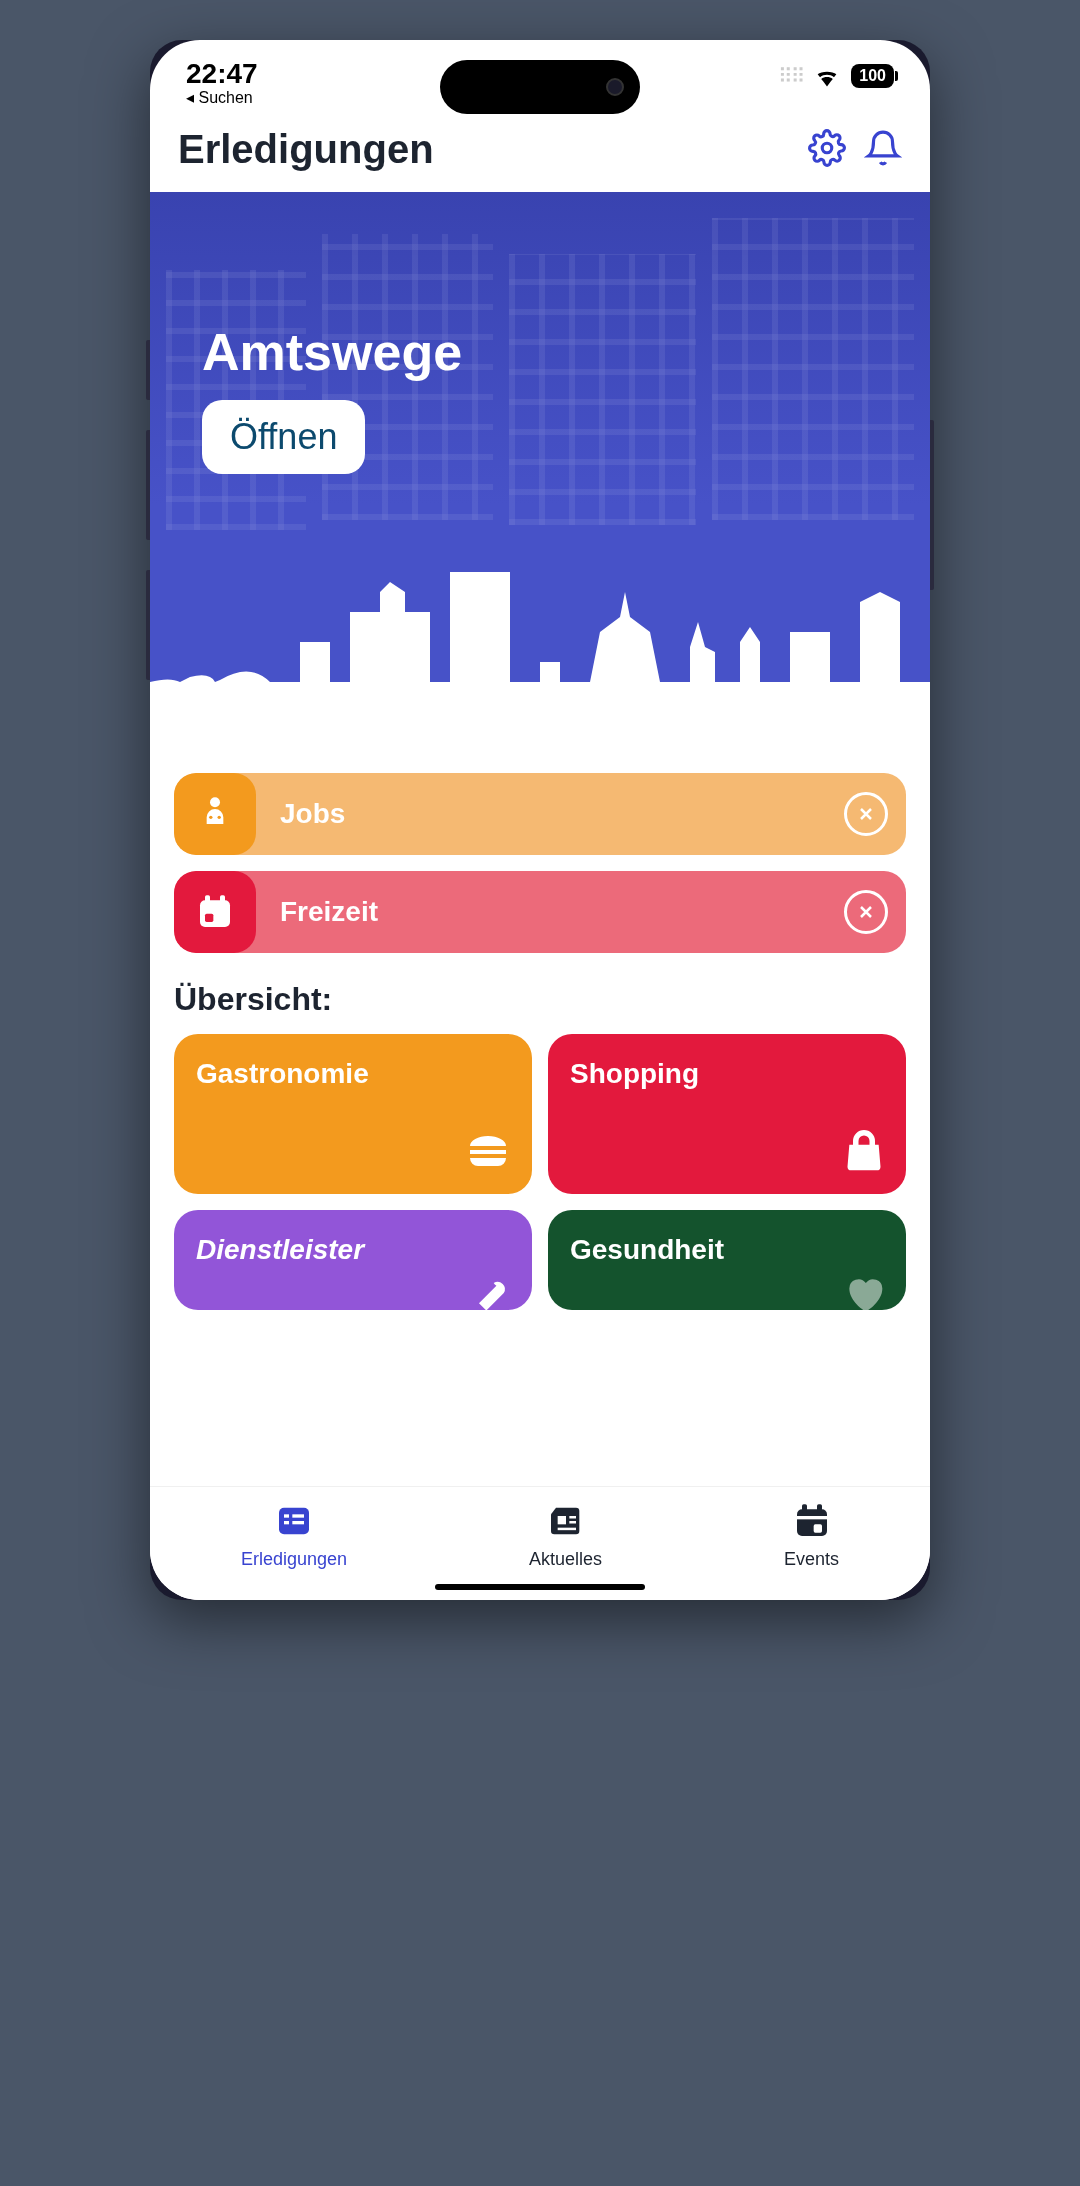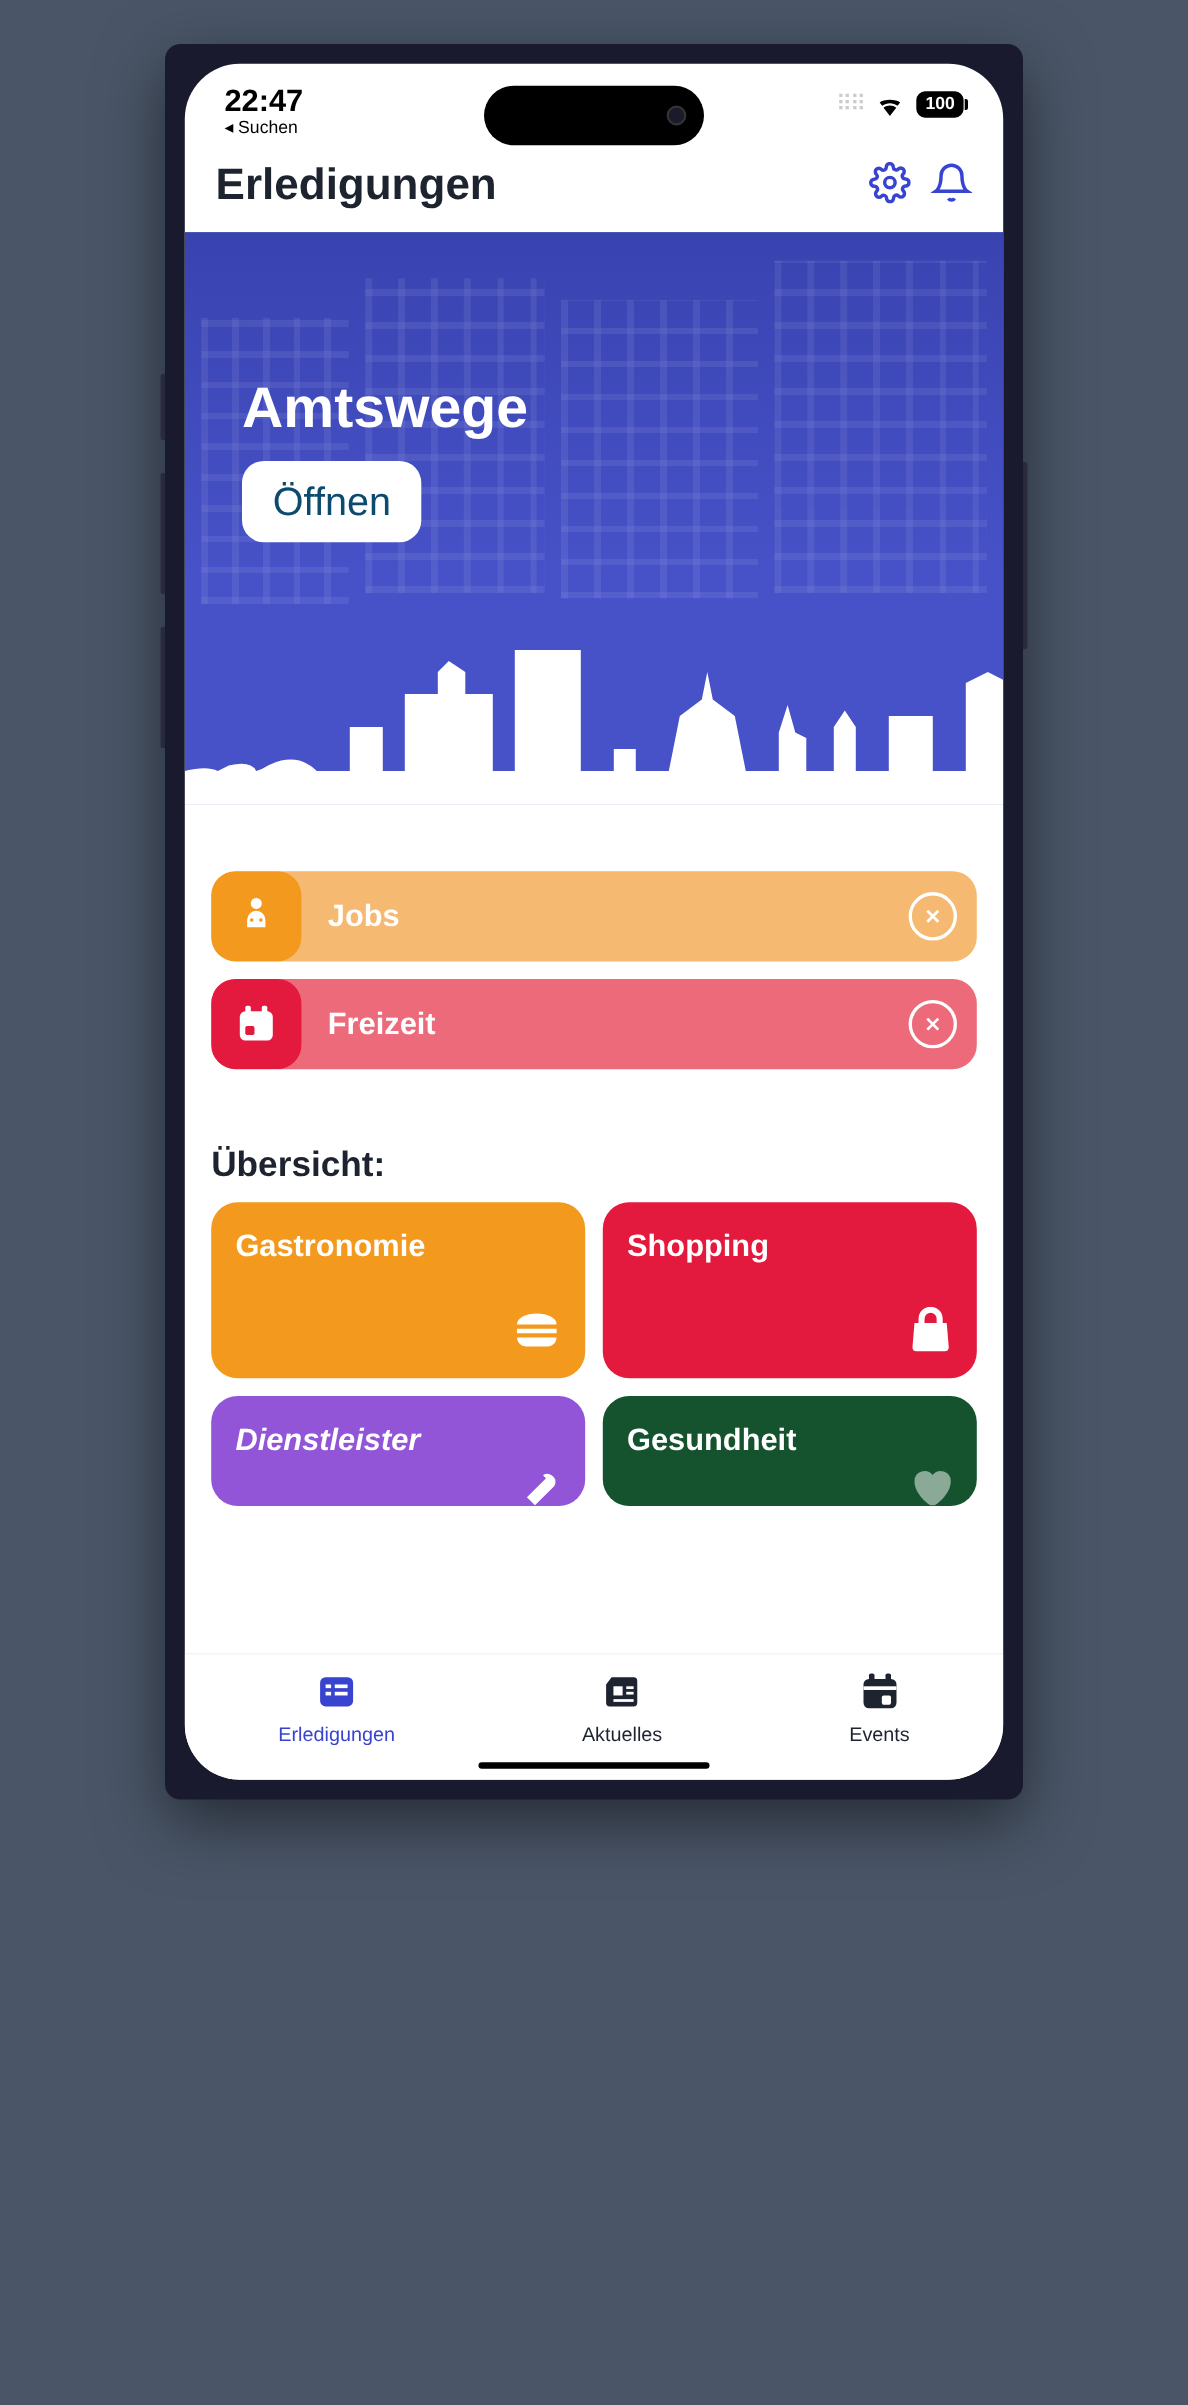--- a/index.html
+++ b/index.html
@@ -12,22 +12,21 @@
       background: #4a5668;
       display: flex;
       justify-content: center;
       align-items: flex-start;
       min-height: 100vh;
       padding: 40px 20px;
     }
     .phone-frame {
       width: 780px;
       background: #1a1a2e;
-      border-radius: 14px;
-      padding: 18px;
+      border-radius: 32px;
       box-shadow: 0 20px 60px rgba(0,0,0,0.5);
       position: relative;
     }
     .phone-buttons-left {
       position: absolute;
       left: -4px;
       top: 300px;
     }
     .phone-button-left {
       width: 4px;
@@ -245,21 +244,21 @@
       border-radius: 50%;
       display: flex;
       align-items: center;
       justify-content: center;
       color: #fff;
       font-size: 24px;
       font-weight: 300;
       cursor: pointer;
     }
     .overview-section {
-      margin-top: 68px;
+      margin-top: 28px;
     }
     .overview-grid {
       display: grid;
       grid-template-columns: 1fr 1fr;
       gap: 16px;
     }
     .overview-card {
       border-radius: 24px;
       padding: 24px 22px;
       height: 160px;

